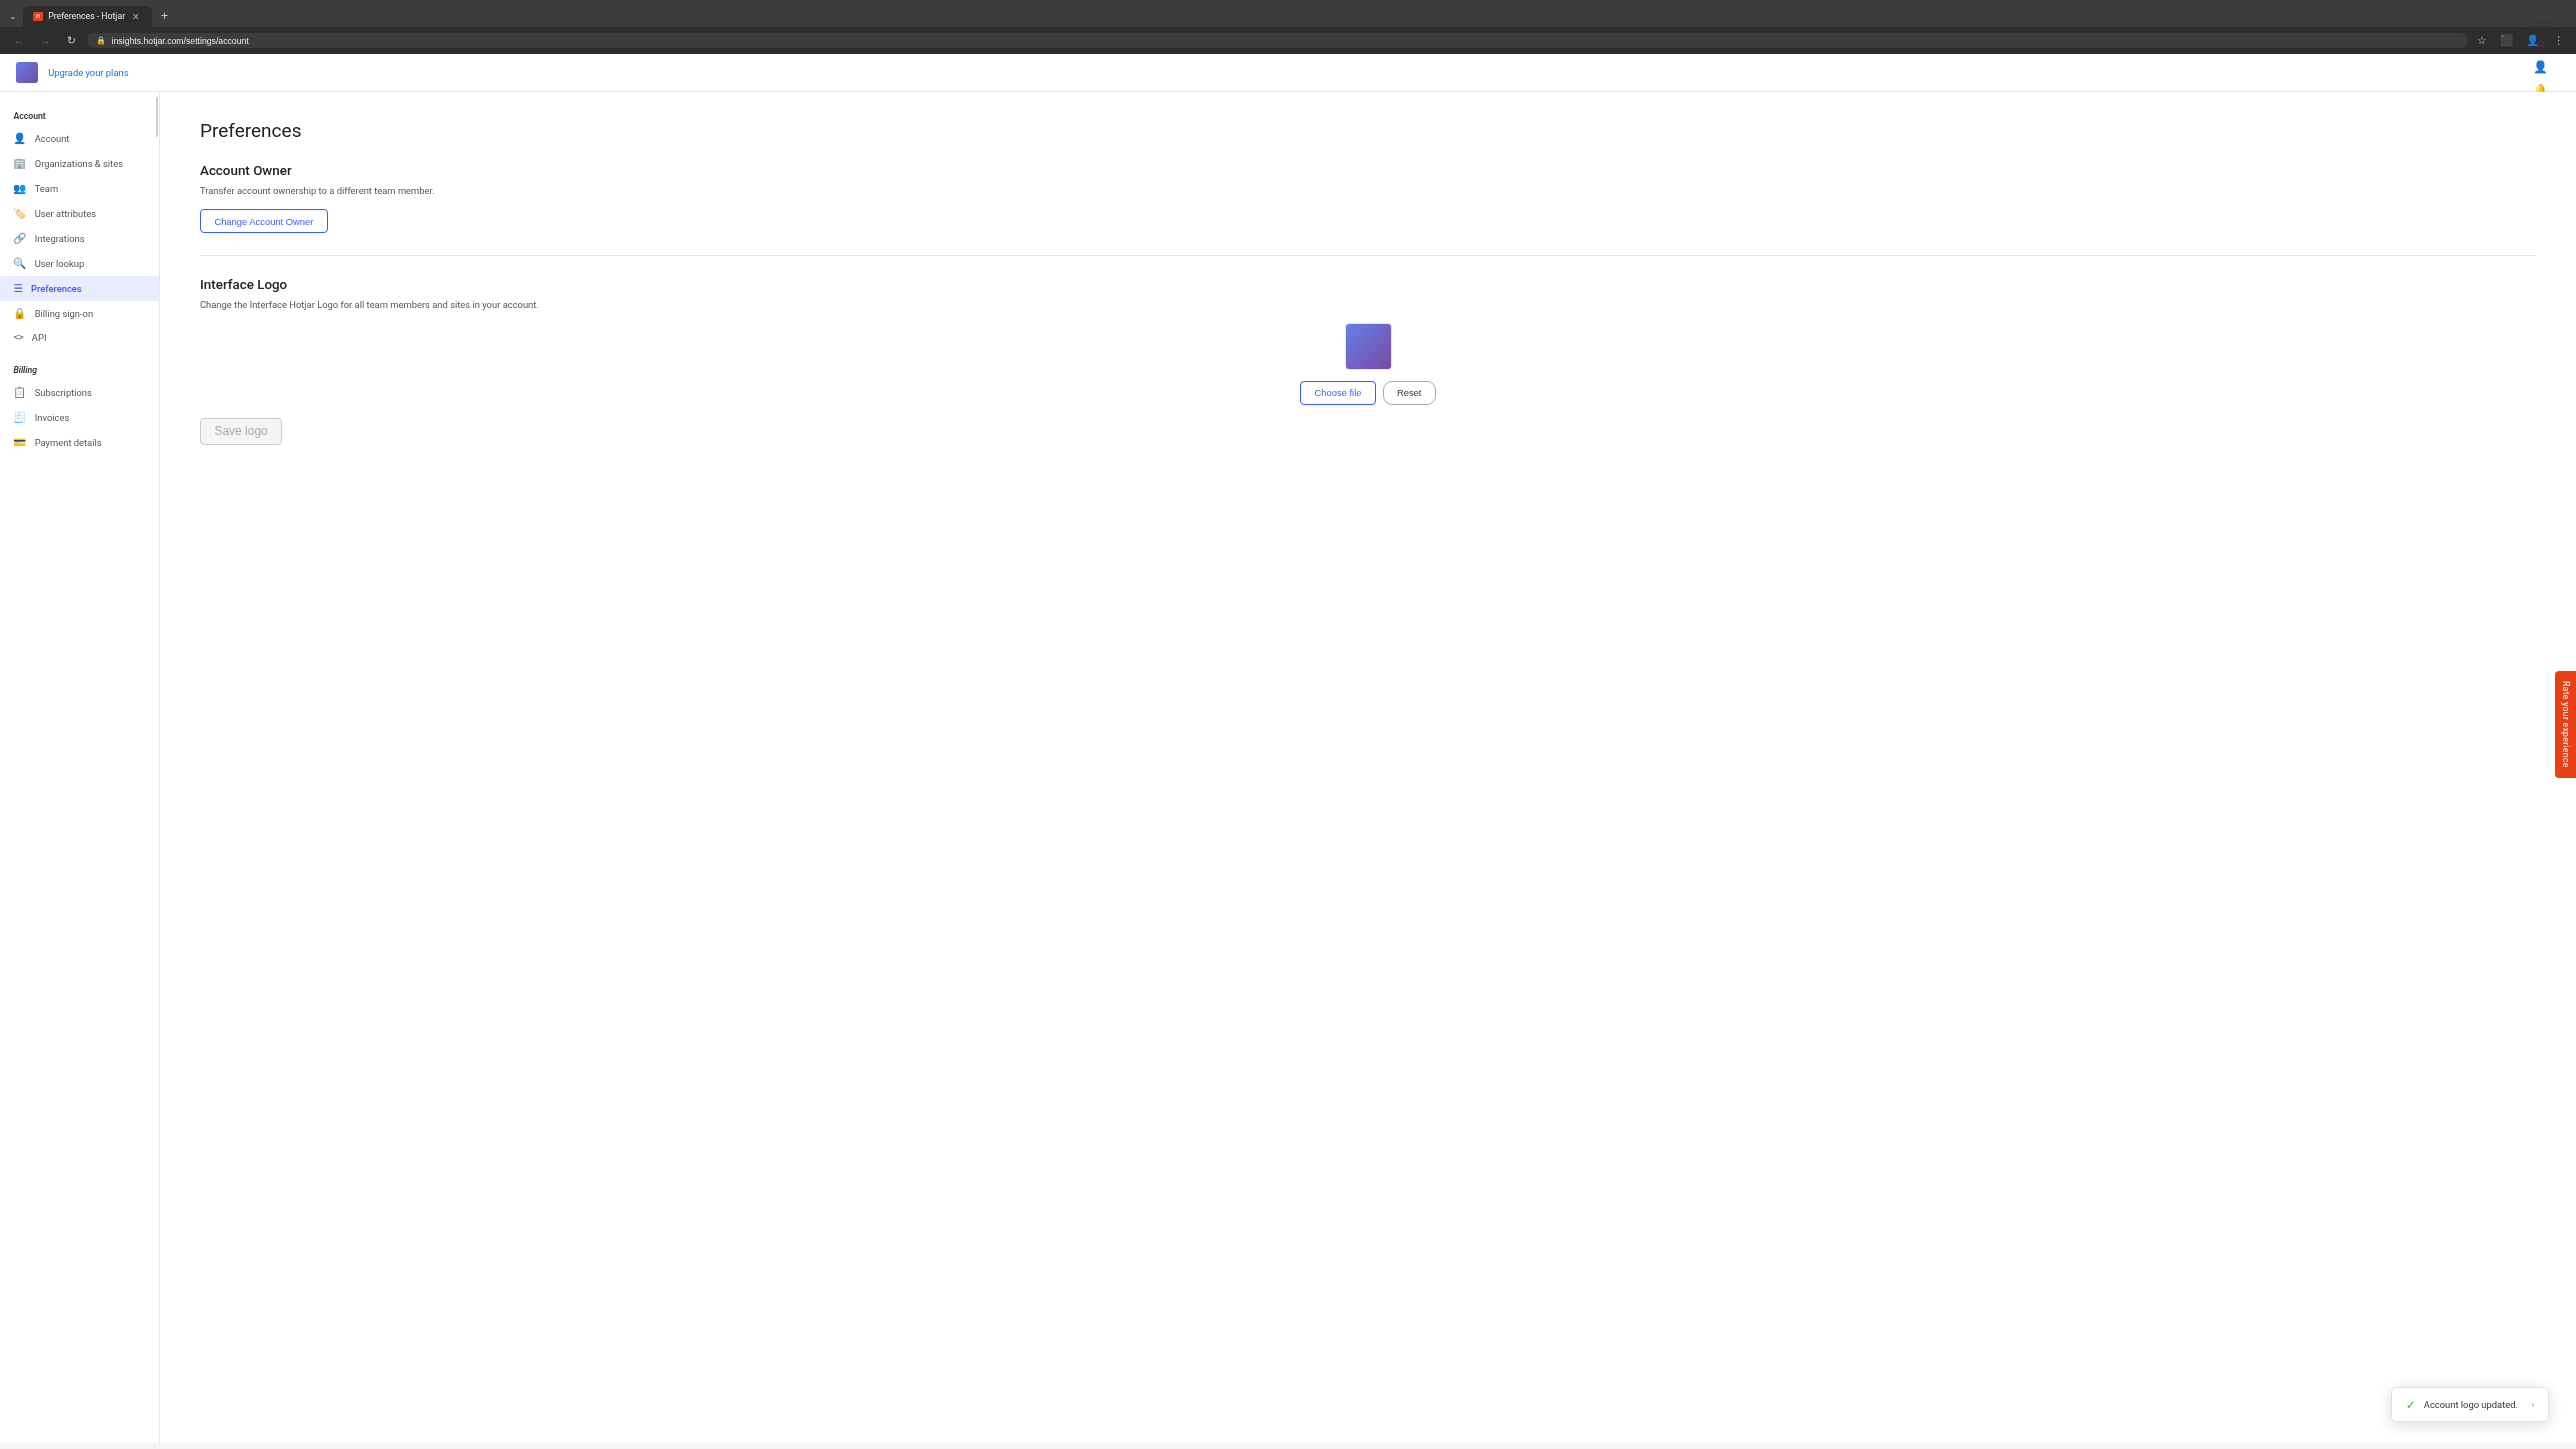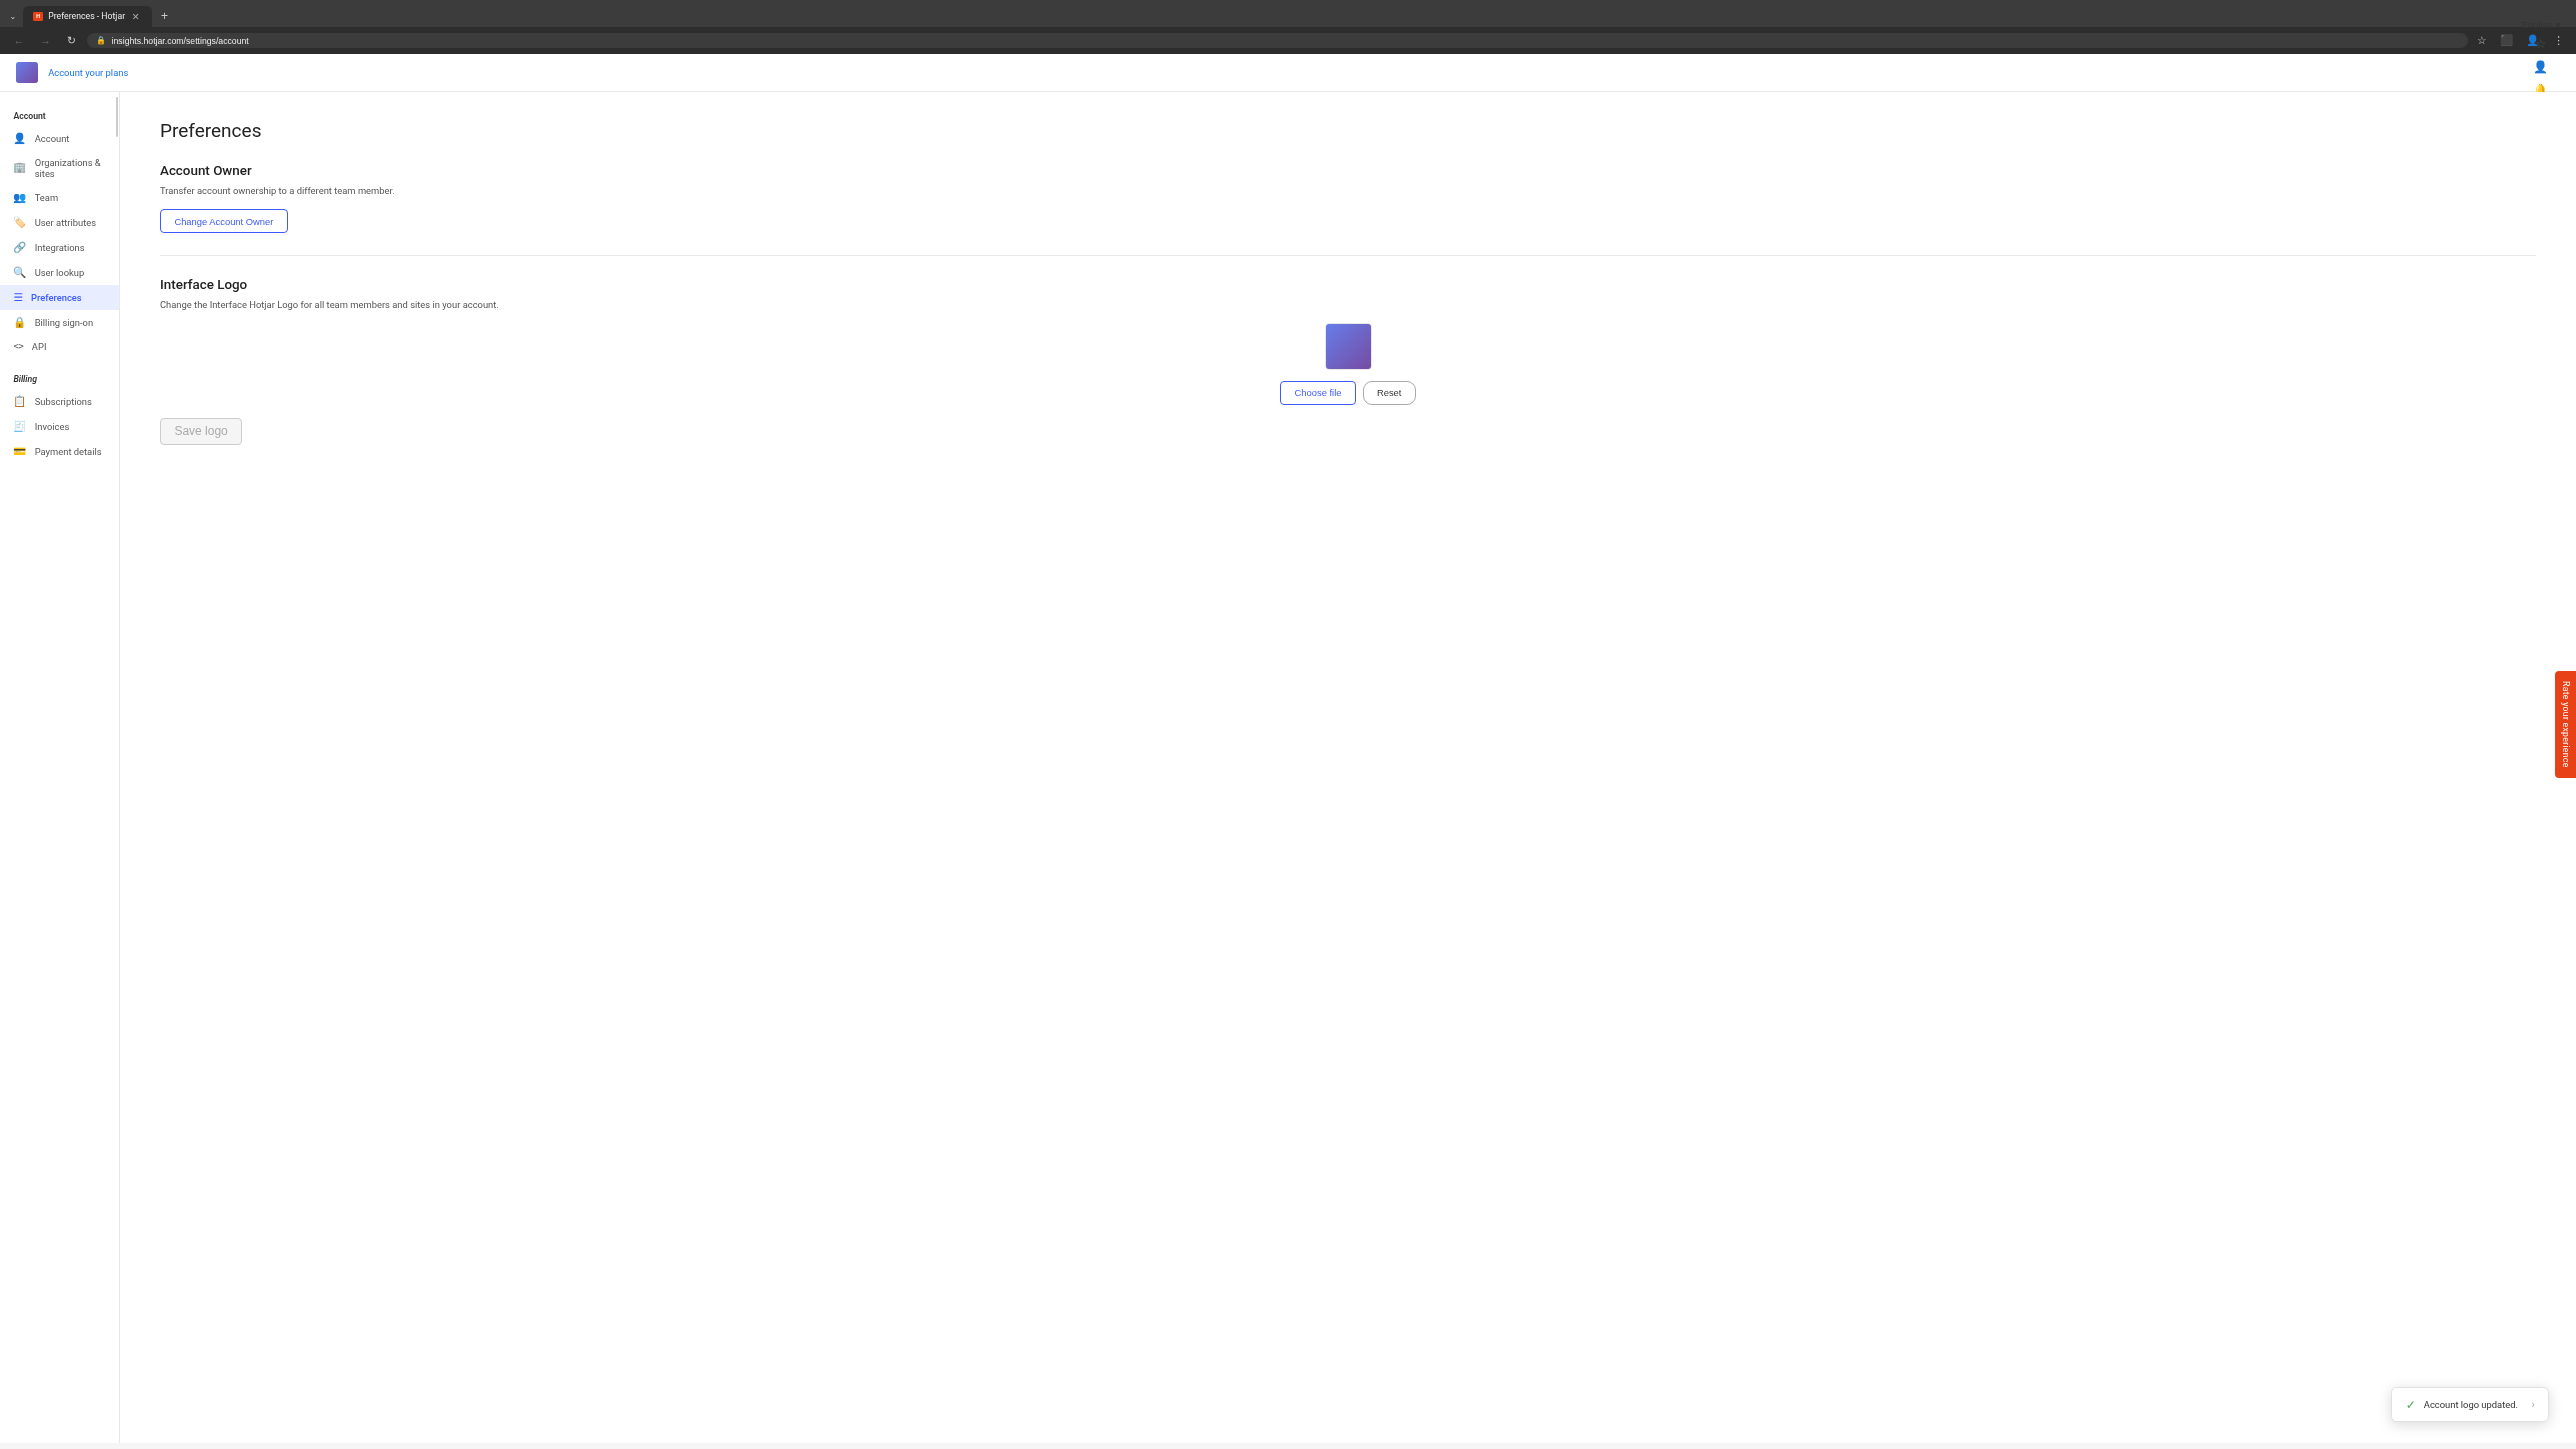--- a/index.html
+++ b/index.html
@@ -31,21 +31,21 @@
     .upgrade-link { color: #1a73e8; text-decoration: none; font-size: 9.4px; }
     .header-right { display: flex; align-items: center; gap: 4px; flex-direction: column; }
     .lang-selector { display: flex; align-items: center; gap: 2.7px; cursor: pointer; font-size: 9.4px; color: #333; border: none; background: none; }
     .header-icon-btn { background: none; border: none; cursor: pointer; color: #555; font-size: 12px; padding: 2.7px; }
     .avatar { width: 21.5px; height: 21.5px; border-radius: 50%; background: #e84118; display: flex; align-items: center; justify-content: center; color: white; font-weight: bold; cursor: pointer; overflow: hidden; }
 
     
     .content-wrapper { display: flex; flex: 1; }
 
     
-    .sidebar { width: 120px; border-right: 0.7px solid #e8e8e8; padding: 13.4px 0; background: #fff; flex-shrink: 0; position: relative; }
+    .sidebar { width: 160px; border-right: 0.7px solid #e8e8e8; padding: 13.4px 0; background: #fff; flex-shrink: 0; position: relative; }
     .sidebar-scroll { overflow-y: auto; }
     .sidebar-section-label { font-size: 8.7px; font-weight: 600; color: #333; padding: 5.4px 13.4px; }
     .sidebar-item { display: flex; align-items: center; gap: 8px; padding: 6px 13.4px; cursor: pointer; color: #555; font-size: 9.4px; border-radius: 0; }
     .sidebar-item.active { background: #e8eeff; color: #3d5afe; font-weight: 500; }
     .sidebar-item .s-icon { font-size: 10.7px; color: inherit; }
     .sidebar-scrollbar { position: absolute; right: 0; top: 0; width: 4px; height: 100%; }
     .scrollbar-thumb { width: 2.7px; height: 40px; background: #ccc; border-radius: 1.3px; margin: 5.4px auto; }
 
     
     .main { flex: 1; padding: 27px 40px; background: #fff; overflow-y: auto; position: relative; }
@@ -107,21 +107,21 @@
   </div>
 </div>
 
 <div class="app">
 
   <div class="app-header">
     <div class="header-left">
       <div class="logo-placeholder">
         <div style="width:100%;height:100%;background:linear-gradient(135deg,#667eea,#764ba2);"></div>
       </div>
-      <a href="#" class="upgrade-link">Account your plans</a>
+      <a href="#" class="upgrade-link">Upgrade your plans</a>
     </div>
     <div class="header-right">
       <button class="lang-selector">
         <span>English</span>
         <span>▾</span>
       </button>
       <button class="header-icon-btn">☆</button>
       <button class="header-icon-btn">👤</button>
       <button class="header-icon-btn">🔔</button>
       <div class="avatar">

